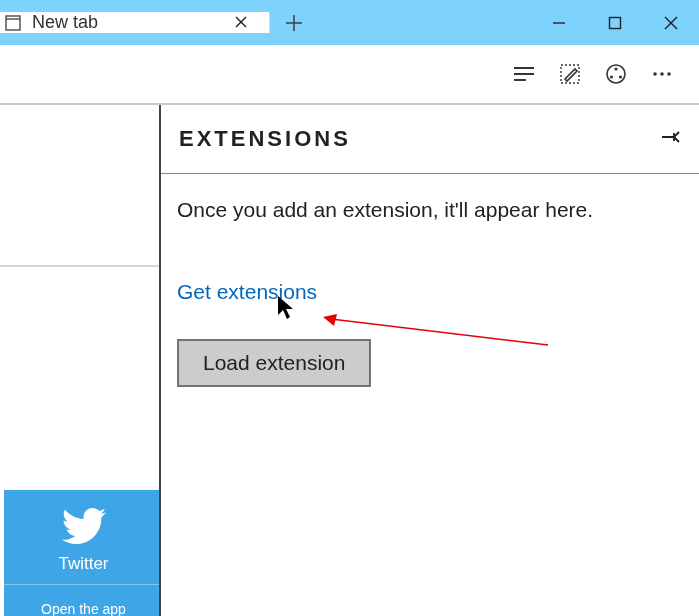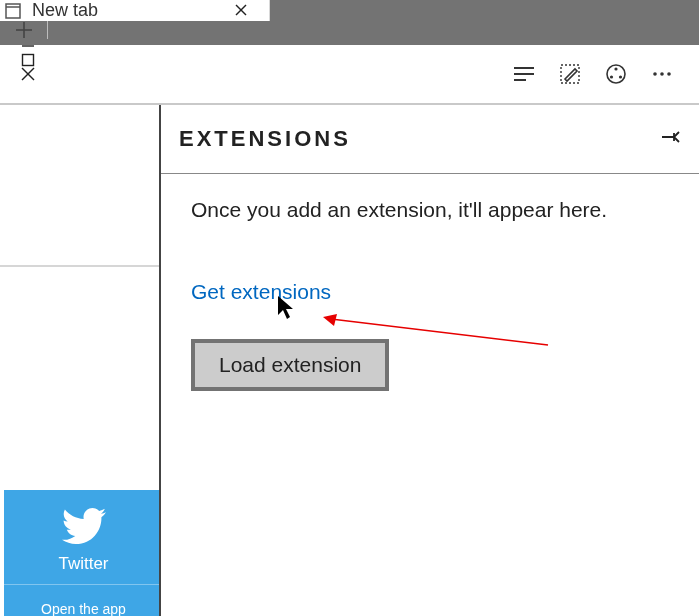--- a/index.html
+++ b/index.html
@@ -4,23 +4,22 @@
 <style>
   * { box-sizing: border-box; }
   html, body { margin: 0; padding: 0; font-family: "Segoe UI", Arial, sans-serif; }
   body { width: 699px; height: 616px; background: #fff; position: relative; overflow: hidden; }
 
   
   .title-bar {
     width: 100%;
     height: 45px;
     display: flex;
-    align-items: flex-start;
-    background: #737373;
-    flex-direction: column;
+    align-items: center;
+    background: #7dd3fc;
   }
   .tab {
     display: flex;
     align-items: center;
     background: #fff;
     padding: 0 14px 0 4px;
     width: 270px;
     border-right: 1px solid #d8d8d8;
   }
   .tab-icon { width: 18px; height: 18px; margin-right: 10px; display:flex; align-items:center; justify-content:center;}
@@ -70,24 +69,24 @@
   .twitter-open { font-size:14px; padding:16px 0; margin-top:10px; border-top:1px solid rgba(255,255,255,0.35);}
   .panel {
     flex:1; border-left:2px solid #444; background:#fff; position:relative;
   }
   .panel-header {
     height:69px; border-bottom:1px solid #888;
     display:flex; align-items:center; justify-content:space-between;
     padding:4px 18px;
   }
   .panel-title { font-size:22px; letter-spacing:3px; font-weight:600; color:#222;}
-  .panel-body { padding:22px 30px; font-size:21px; color:#222; line-height:1.35;}
+  .panel-body { padding:22px 16px; font-size:21px; color:#222; line-height:1.35;}
   .get-link { color:#0067c0; display:inline-block; margin-top:54px; font-size:21px;}
   .load-btn {
-    margin-top:32px; background:#ccc; border:4px solid #737373;
+    margin-top:32px; background:#ccc; border:2px solid #737373;
     padding:10px 24px; font-size:21px; color:#222; display:inline-block;
   }
   .pin-icon { transform: rotate(0deg);}
   .cursor { position:absolute; left:277px; top:295px; pointer-events:none; z-index:5;}
   .arrow-annot { position:absolute; left:323px; top:312px; pointer-events:none; z-index:4;}
 </style>
 </head>
 <body>
 
 <div class="title-bar">

